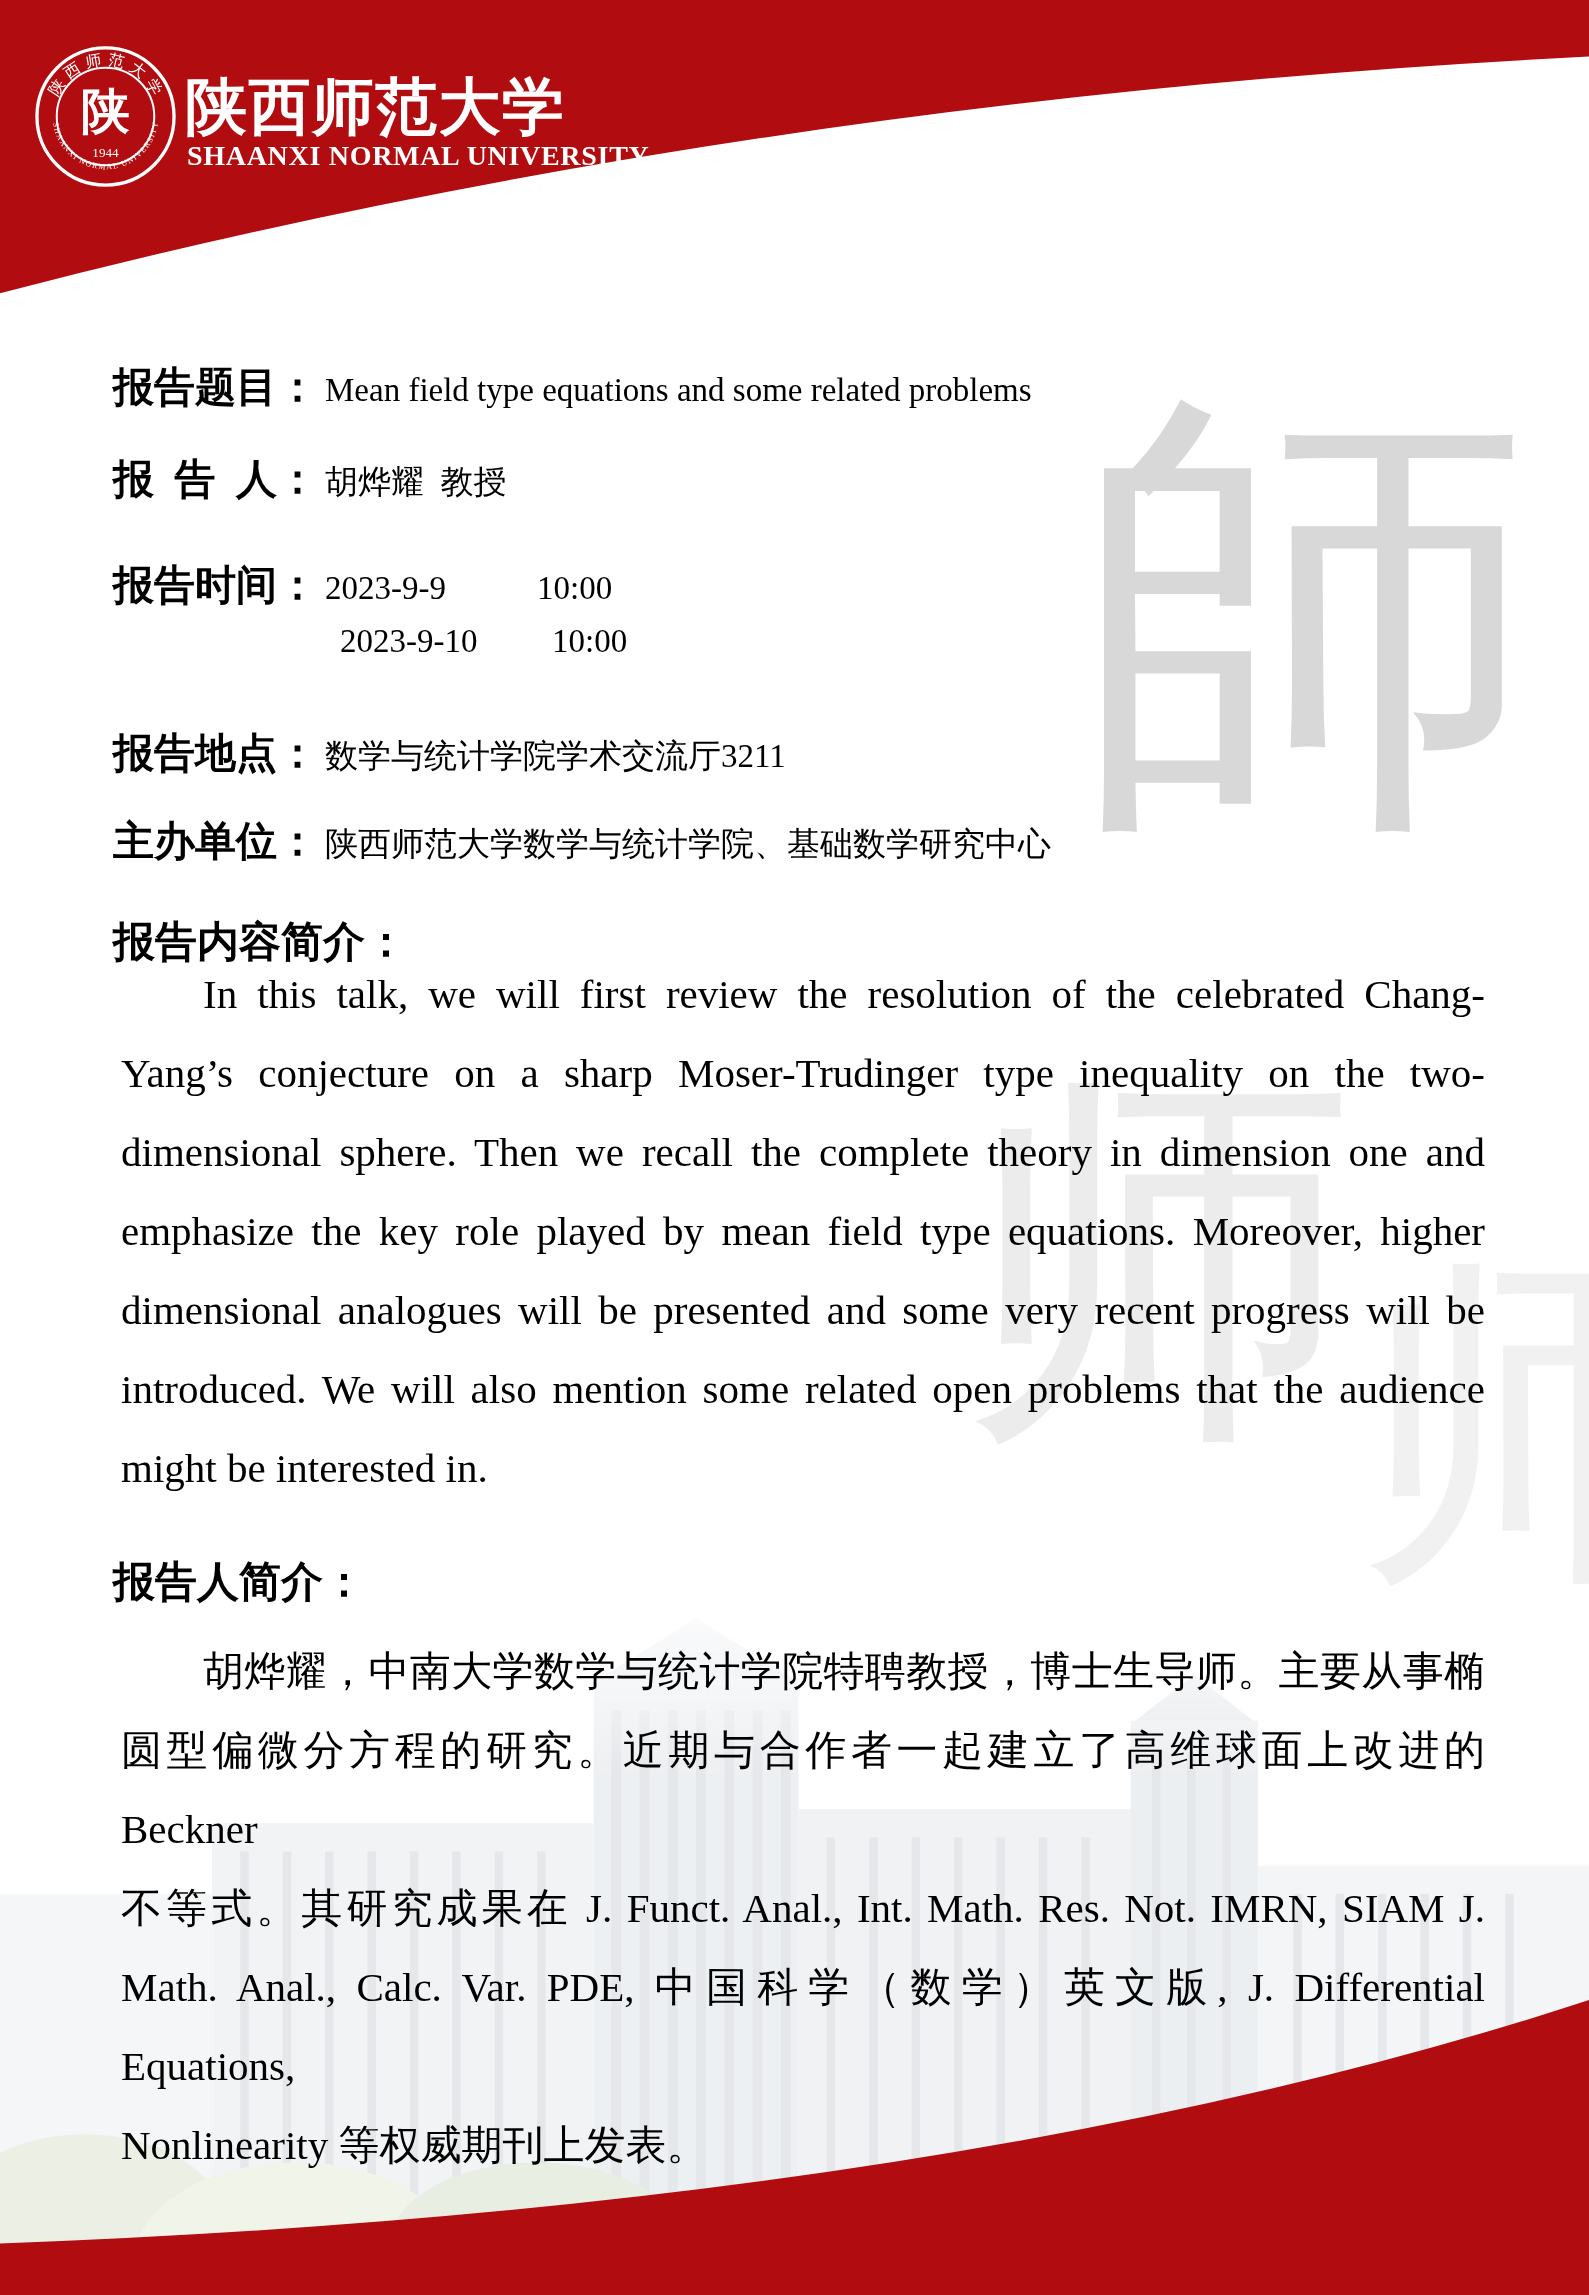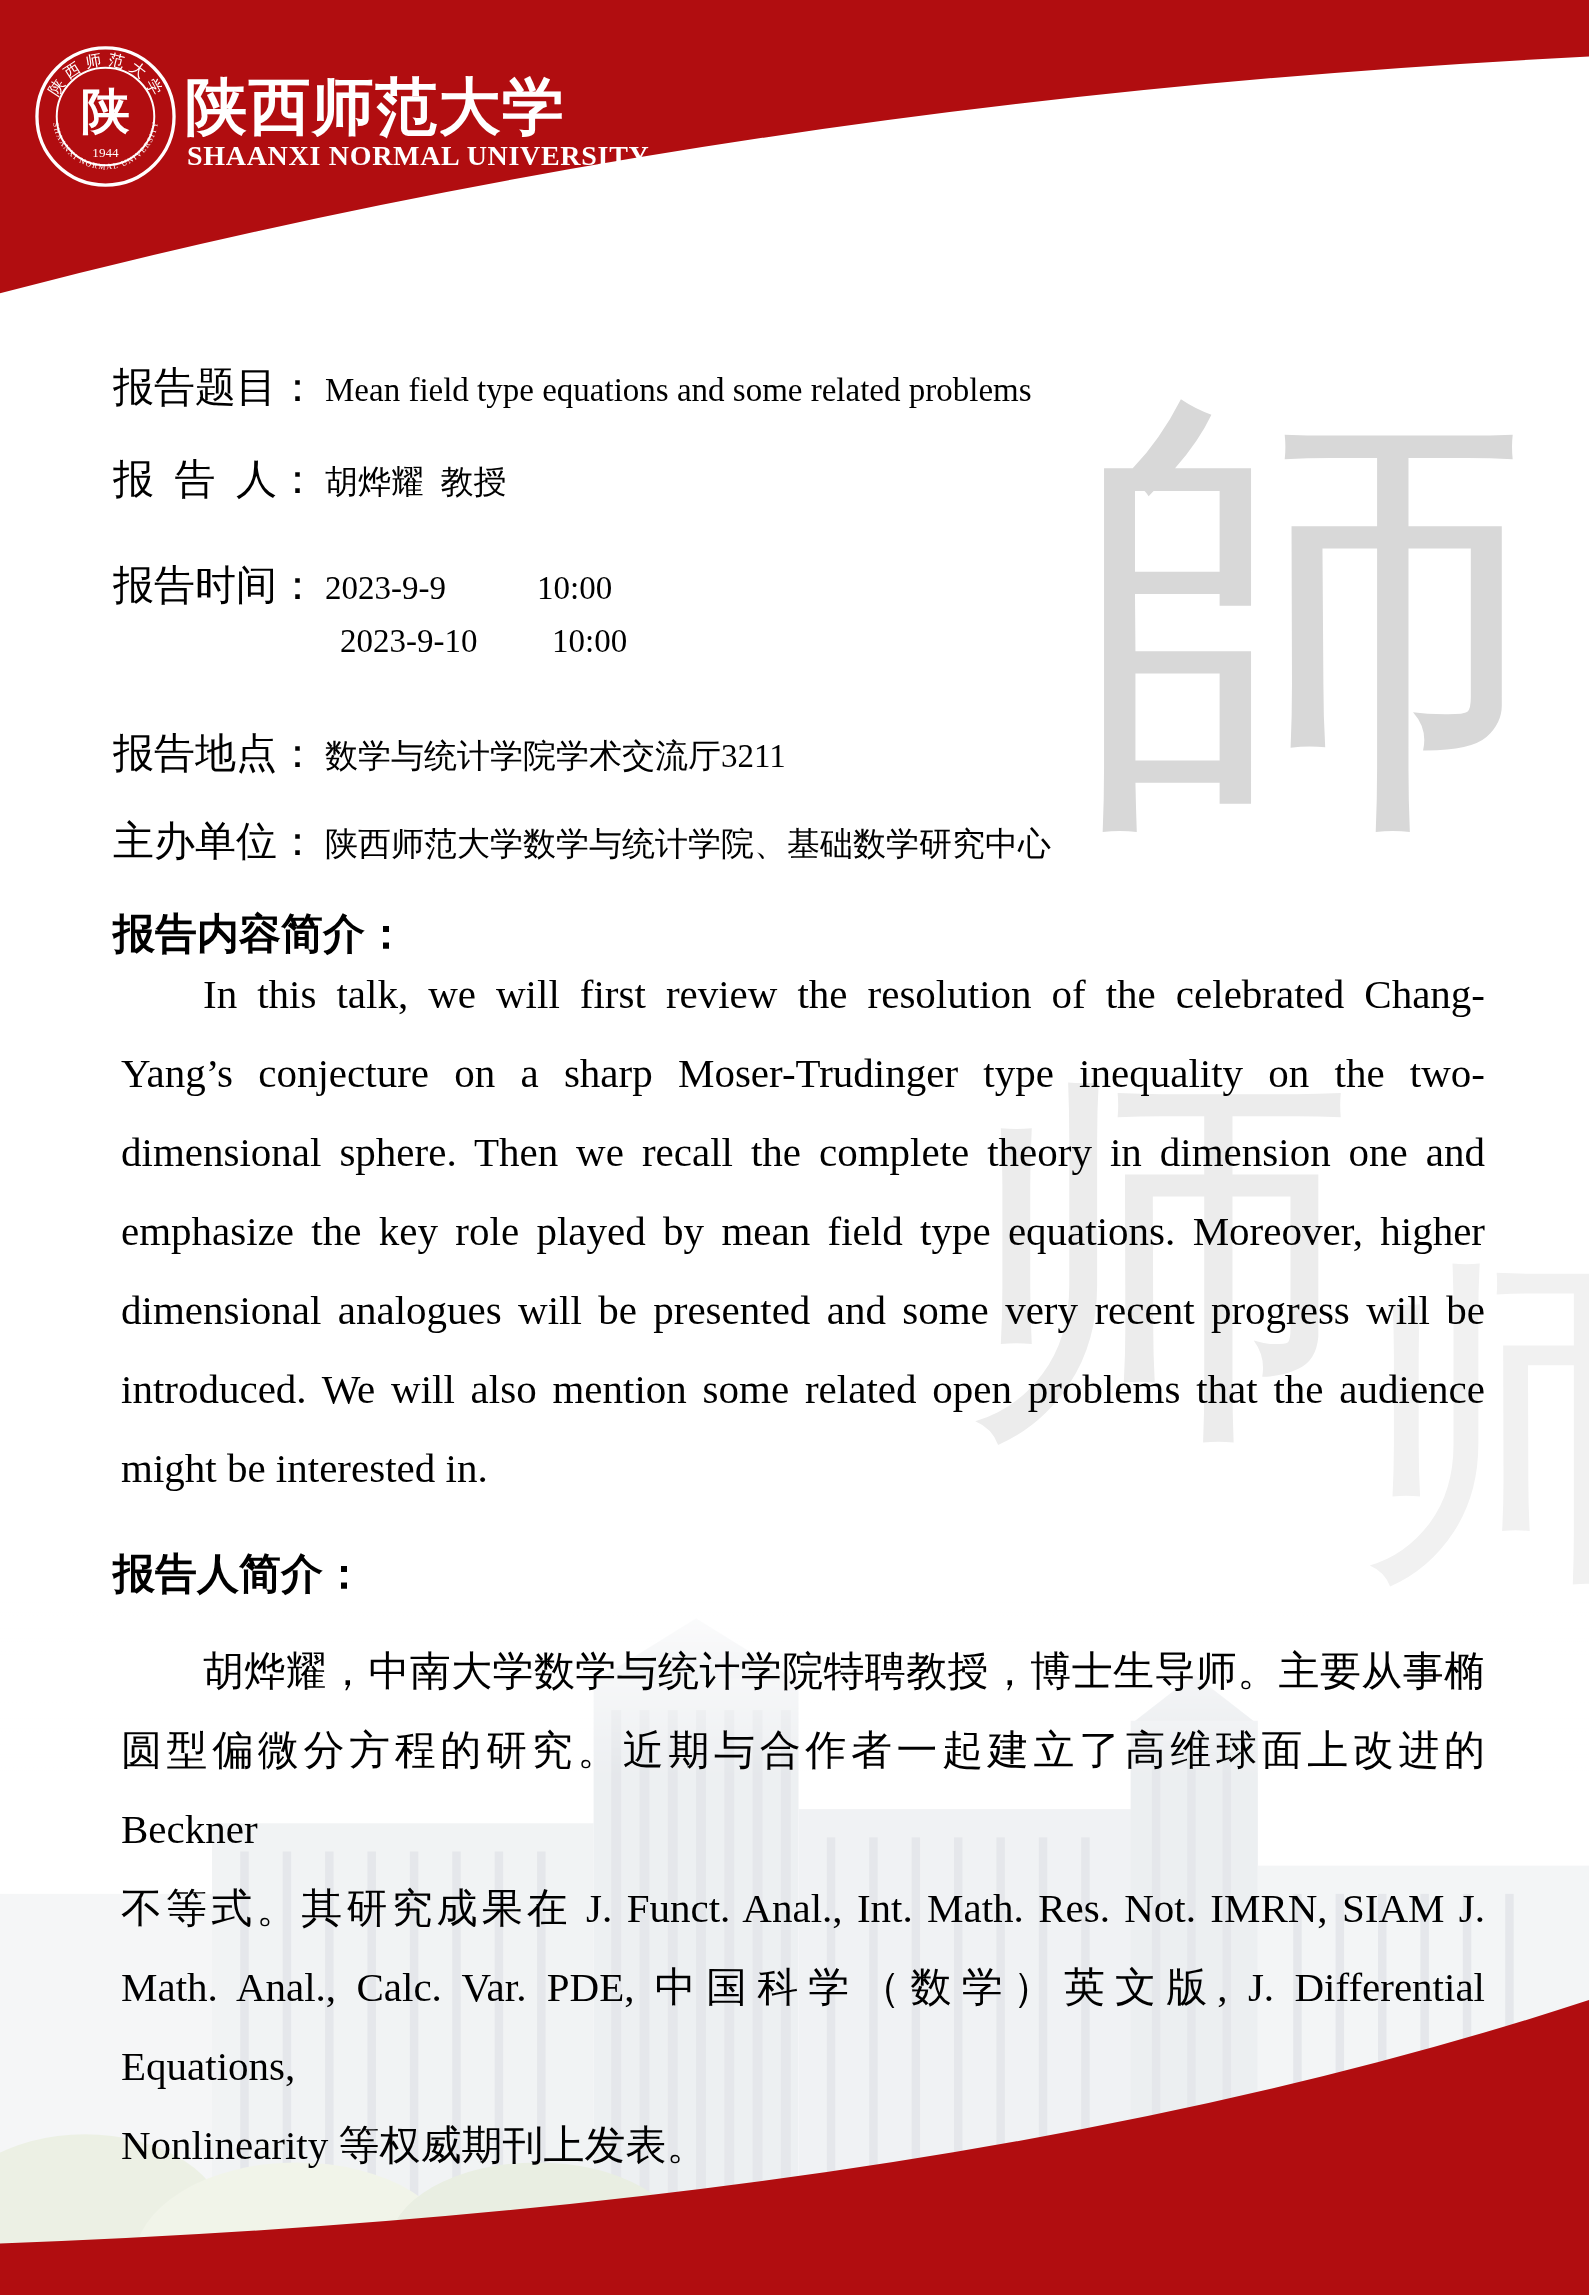--- a/index.html
+++ b/index.html
@@ -23,25 +23,25 @@
 
   
   #campus-svg{top:1590px;opacity:.22;}
 
   
   #footer-svg{top:1943px;}
 
   
   .row{position:absolute;left:113px;display:flex;align-items:baseline;white-space:pre;}
   .label{flex:none;width:205px;font-family:"Liberation Sans","DejaVu Sans",sans-serif;
-         font-weight:400;font-size:41px;white-space:pre;}
+         font-weight:700;font-size:41px;white-space:pre;}
   .content{margin-left:7px;font-size:33px;white-space:pre;}
   .date-cell{display:inline-block;width:212px;}
   .section-heading{position:absolute;left:113px;font-family:"Liberation Sans","DejaVu Sans",sans-serif;
-         font-weight:700;font-size:42px;white-space:pre;}
+         font-weight:700;font-size:42px;white-space:pre;margin-top:8px;}
 
   .para{position:absolute;left:121px;width:1364px;font-size:41px;line-height:79px;}
   .para-line{display:block;text-align:justify;text-align-last:justify;}
   .para-line.last{text-align-last:left;}
   .para-line.indent{text-indent:82px;}
   #abstract-para{top:955px;}
   #bio-para{top:1632px;}
 </style>
 </head>
 <body>

